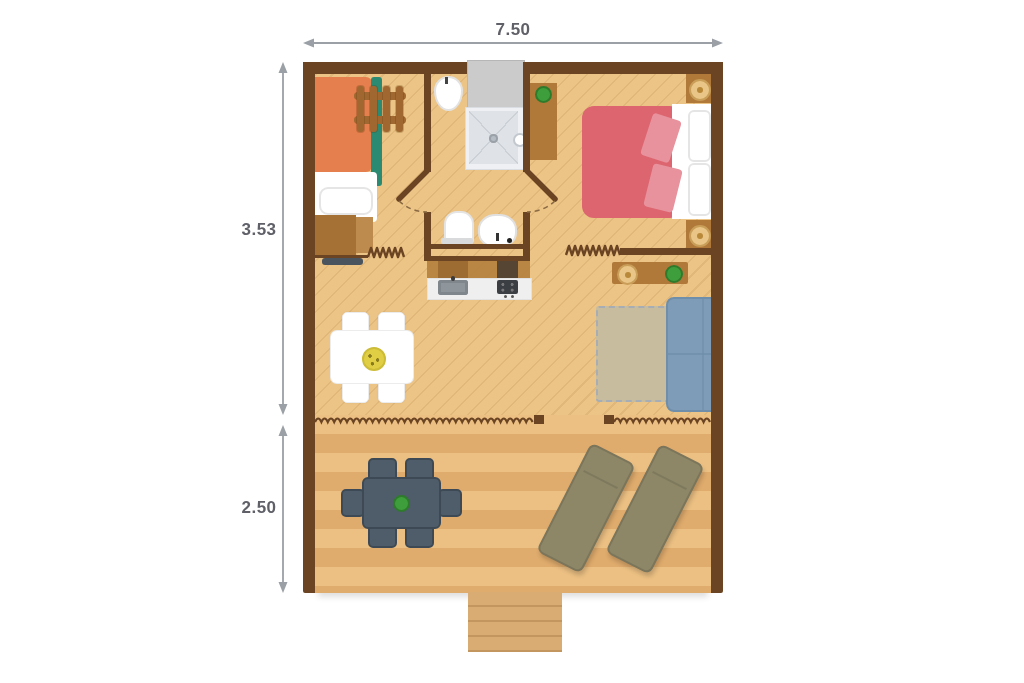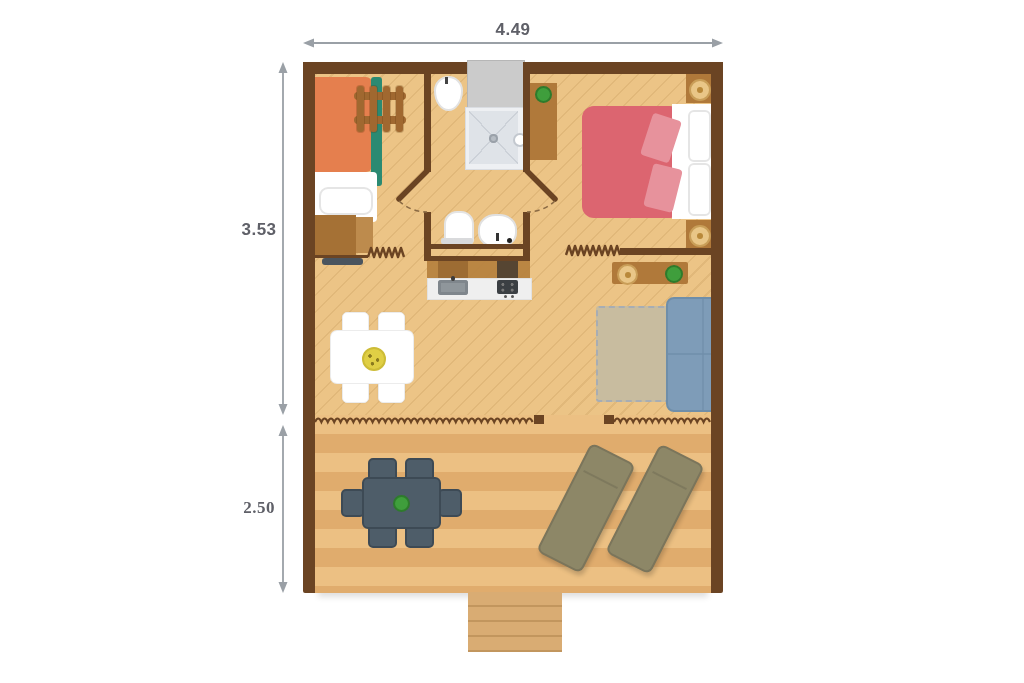--- a/index.html
+++ b/index.html
@@ -161,17 +161,17 @@
       <path d="M283 62 l-4.5 11 h9 z" stroke="none"></path>
       <path d="M283 415 l-4.5 -11 h9 z" stroke="none"></path>
     </g>
     <g stroke="var(--c-dim-arrow,#9aa0a6)" fill="var(--c-dim-arrow,#9aa0a6)">
       <path d="M283 431 V587" stroke-width="1.8" fill="none"></path>
       <path d="M283 425 l-4.5 11 h9 z" stroke="none"></path>
       <path d="M283 593 l-4.5 -11 h9 z" stroke="none"></path>
     </g>
   </svg>
 
-  <div class="a dim-label" style="left:463px;top:20px;width:100px;">4.49</div>
+  <div class="a dim-label" style="left:463px;top:20px;width:100px;">7.50</div>
   <div class="a dim-label" style="left:224px;top:220px;width:70px;">3.53</div>
-  <div class="a dim-label" style="left:224px;top:498px;width:70px;font-family:Liberation Serif, serif;">2.50</div>
+  <div class="a dim-label" style="left:224px;top:498px;width:70px;">2.50</div>
 
 </div>
 
 </body></html>

